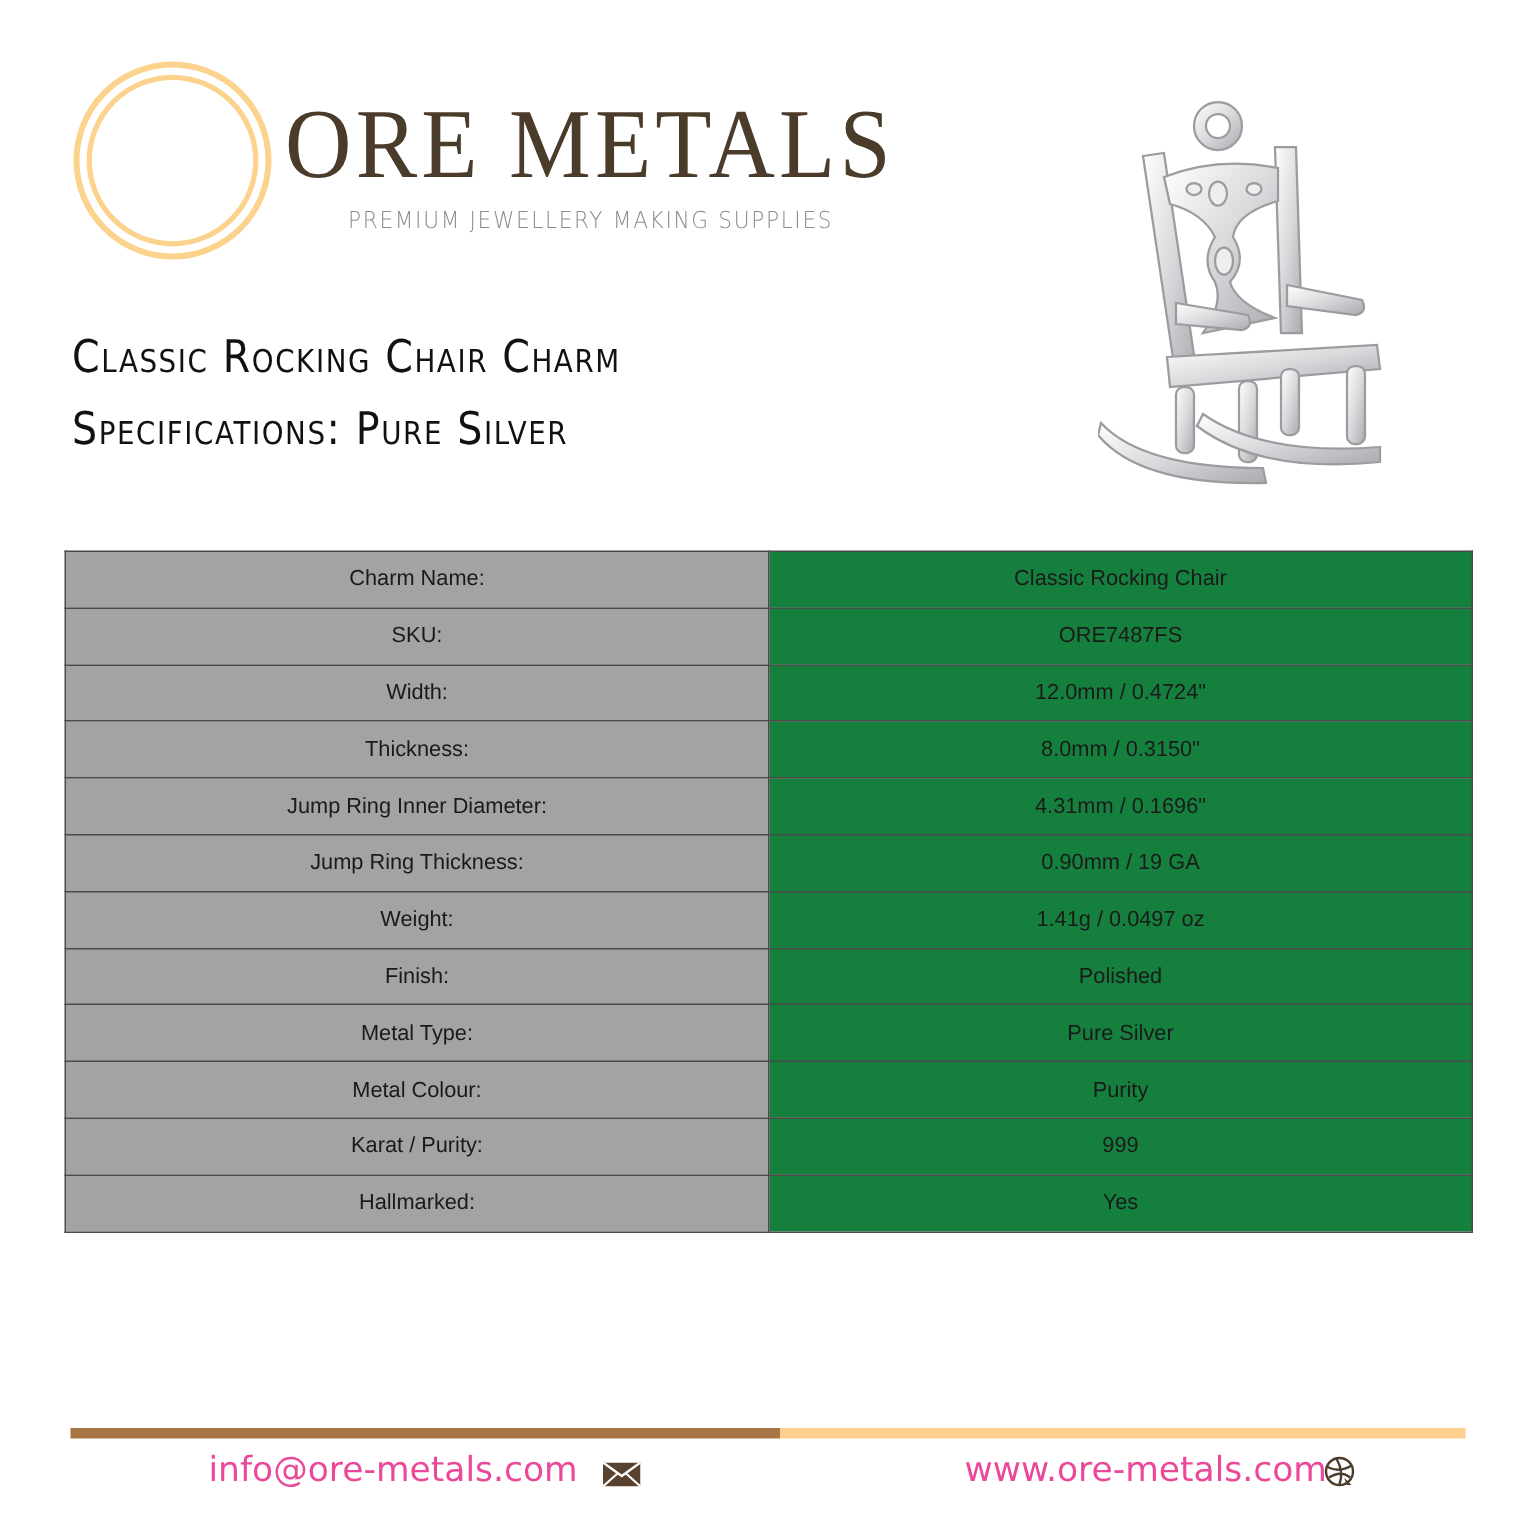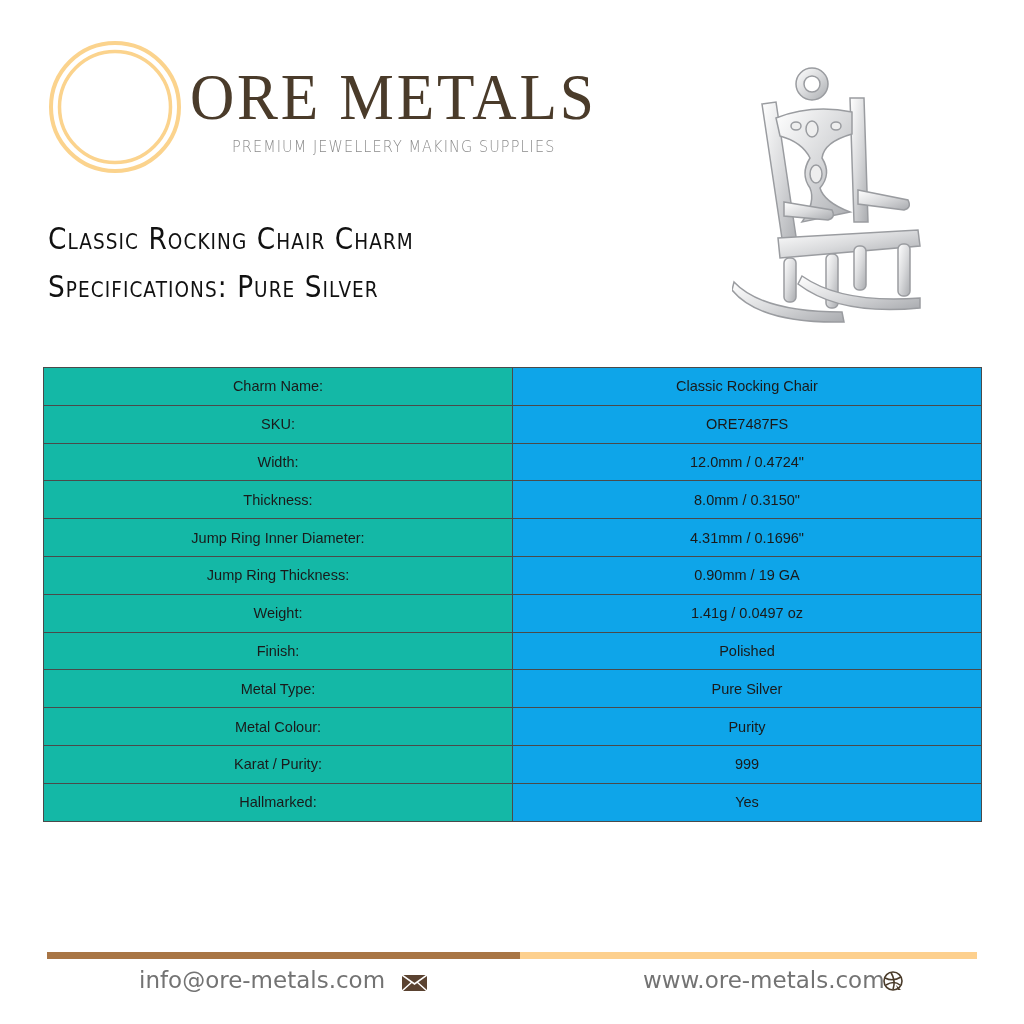--- a/index.html
+++ b/index.html
@@ -33,29 +33,29 @@
     .product-image { position: absolute; left: 732px; top: 62px; width: 190px; height: 262px; }
 
     .spec-table {
       position: absolute; left: 43px; top: 367px; width: 939px;
       border-collapse: collapse; table-layout: fixed;
     }
     .spec-table td {
       border: 1.5px solid #4a4a4a; height: 36.8px; padding: 0;
       text-align: center; font-size: 14.5px; color: #1a1a1a;
     }
-    .spec-table td.label { background: #14b8a6; width: 468px; }
-    .spec-table td.value { background: #0ea5e9; }
+    .spec-table td.label { background: #a3a3a3; width: 468px; }
+    .spec-table td.value { background: #15803d; }
 
     .footer-bar { position: absolute; top: 952px; height: 7px; }
     .footer-bar.left { left: 47px; width: 473px; background: #a87545; }
     .footer-bar.right { left: 520px; width: 457px; background: #fdd08e; }
     .footer-email, .footer-web {
       position: absolute; top: 964px;
-      font-family: "DejaVu Sans", sans-serif; font-size: 23px; color: #737373;
+      font-family: "DejaVu Sans", sans-serif; font-size: 23px; color: #ec4899;
       white-space: nowrap; line-height: 32px;
     }
     .footer-email { left: 139px; }
     .footer-web { left: 643px; }
     .mail-icon { position: absolute; left: 402px; top: 975px; width: 25px; height: 16px; }
     .globe-icon { position: absolute; left: 882px; top: 970px; width: 22px; height: 22px; }
   </style>
 </head>
 <body>
 

